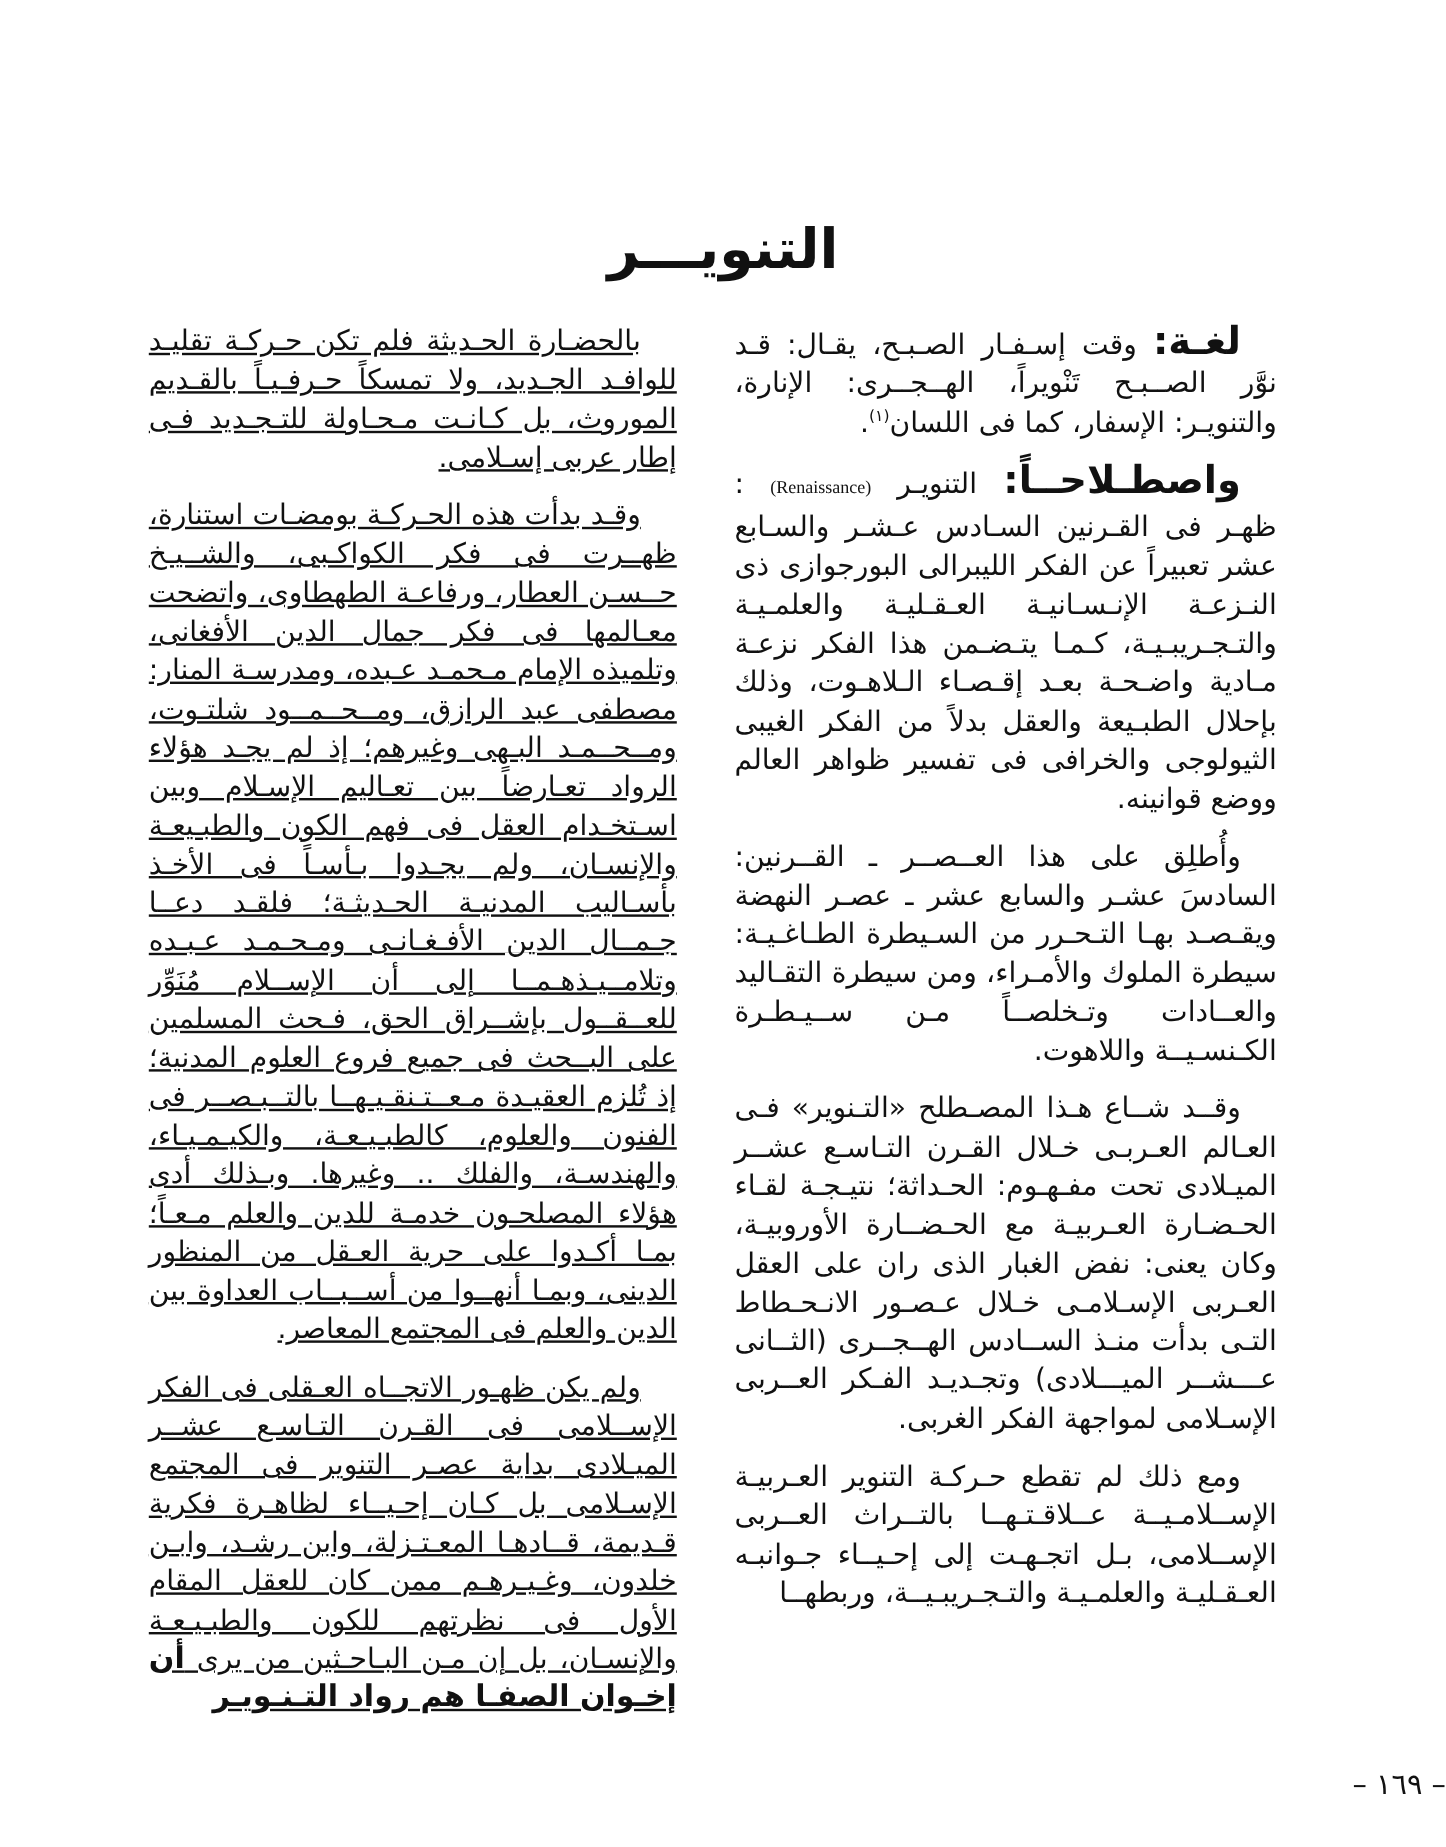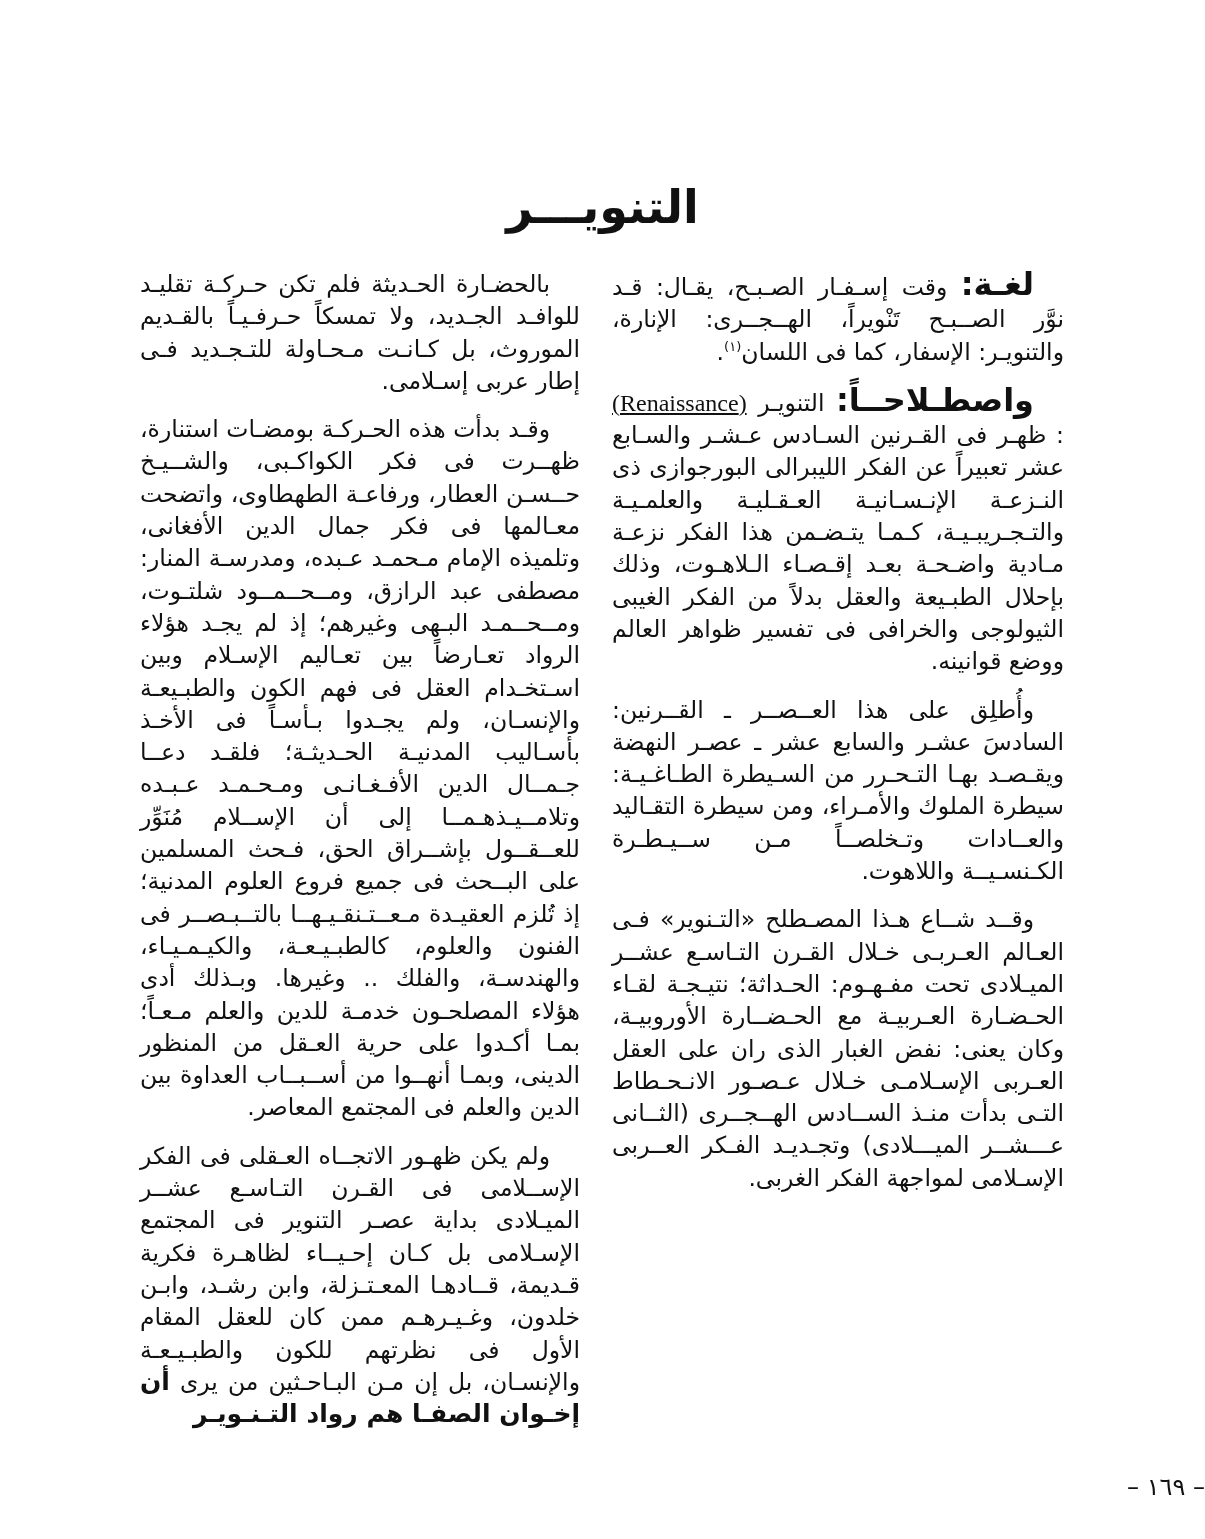--- a/index.html
+++ b/index.html
@@ -40,37 +40,37 @@
       text-align: justify;
       text-align-last: right;
       font-size: 23.5px;
       line-height: 32.3px;
     }
     .col-right {
       left: 612px;
       width: 452px;
     }
     .col-left {
-      left: 140px;
+      left: 124px;
       width: 440px;
+      text-decoration: underline;
     }
     .para {
       margin: 0 0 16px 0;
     }
     .para.indent {
       text-indent: 30px;
     }
     .lead-term {
       font-weight: bold;
       font-size: 32px;
     }
     .latin {
       font-family: "Liberation Serif", serif;
-      font-size: 24px;
-      text-decoration: underline;
+      font-size: 15px;
     }
     .sup {
       font-size: 13px;
       vertical-align: super;
       line-height: 0;
     }
     .bold-tail {
       font-weight: bold;
       font-size: 25px;
     }
@@ -92,20 +92,21 @@
 
   <div class="column col-right">
     <p class="para indent"><span class="lead-term">لغـة:</span><span> وقت إسـفـار الصـبـح، يقـال: قـد نوَّر الصــبـح تَنْويراً، الهــجــرى: الإنارة، والتنويـر: الإسفار، كما فى اللسان</span><span class="sup">(١)</span><span>.</span></p>
 
     <p class="para indent"><span class="lead-term">واصطـلاحــاً:</span><span> التنويـر </span><span class="latin">(Renaissance)</span><span> : ظهـر فى القـرنين السـادس عـشـر والسـابع عشر تعبيراً عن الفكر الليبرالى البورجوازى ذى النـزعـة الإنـسـانيـة العـقـليـة والعلمـيـة والتـجـريبـيـة، كـمـا يتـضـمن هذا الفكر نزعـة مـادية واضـحـة بعـد إقـصـاء الـلاهـوت، وذلك بإحلال الطبـيعة والعقل بدلاً من الفكر الغيبى الثيولوجى والخرافى فى تفسير ظواهر العالم ووضع قوانينه.</span></p>
 
     <p class="para indent">وأُطلِق على هذا العــصــر ـ القــرنين: السادسَ عشـر والسابع عشر ـ عصـر النهضة ويقـصـد بهـا التـحـرر من السـيطرة الطـاغـيـة: سيطرة الملوك والأمـراء، ومن سيطرة التقـاليد والعــادات وتـخلصــاً مـن ســيـطـرة الكـنسـيــة واللاهوت.</p>
 
     <p class="para indent">وقــد شــاع هـذا المصـطلح «التـنوير» فـى العـالم العـربـى خـلال القـرن التـاسـع عشــر الميـلادى تحت مفـهـوم: الحـداثة؛ نتيـجـة لقـاء الحـضـارة العـربيـة مع الحـضــارة الأوروبيـة، وكان يعنى: نفض الغبار الذى ران على العقل العـربى الإسـلامـى خـلال عـصـور الانـحـطاط التـى بدأت منـذ الســادس الهــجــرى (الثــانى عـــشــر الميـــلادى) وتجـديـد الفـكر العــربى الإسـلامى لمواجهة الفكر الغربى.</p>
 
+    <p class="para indent">ومع ذلك لم تقطع حـركـة التنوير العـربيـة الإســلامـيــة عــلاقـتـهــا بالتــراث العــربى الإســلامى، بـل اتجـهـت إلى إحـيــاء جـوانبـه العـقـليـة والعلمـيـة والتـجـريبـيــة، وربطهــا</p>
   </div>
 
   <div class="column col-left">
     <p class="para indent">بالحضـارة الحـديثة فلم تكن حـركـة تقليـد للوافـد الجـديد، ولا تمسكاً حـرفـيـاً بالقـديم الموروث، بل كـانـت مـحـاولة للتـجـديد فـى إطار عربى إسـلامى.</p>
 
     <p class="para indent">وقـد بدأت هذه الحـركـة بومضـات استنارة، ظهــرت فى فكر الكواكـبى، والشــيـخ حــسـن العطار، ورفاعـة الطهطاوى، واتضحت معـالمها فى فكر جمال الدين الأفغانى، وتلميذه الإمام مـحمـد عـبده، ومدرسـة المنار: مصطفى عبد الرازق، ومــحــمــود شلتـوت، ومــحــمـد البـهى وغيرهم؛ إذ لم يجـد هؤلاء الرواد تعـارضاً بين تعـاليم الإسـلام وبين اسـتخـدام العقل فى فهم الكون والطبـيعـة والإنسـان، ولم يجـدوا بـأسـاً فى الأخـذ بأسـاليب المدنيـة الحـديثـة؛ فلقـد دعــا جـمــال الدين الأفـغـانـى ومـحـمـد عـبـده وتلامــيـذهـمــا إلى أن الإســلام مُنَوِّر للعــقــول بإشــراق الحق، فـحث المسلمين على البــحث فى جميع فروع العلوم المدنية؛ إذ تُلزم العقيـدة مـعــتـنقـيـهــا بالتــبـصــر فى الفنون والعلوم، كالطبـيـعـة، والكيـمـيـاء، والهندسـة، والفلك .. وغيرها. وبـذلك أدى هؤلاء المصلحـون خدمـة للدين والعلم مـعـاً؛ بمـا أكـدوا على حرية العـقل من المنظور الدينى، وبمـا أنهــوا من أســبــاب العداوة بين الدين والعلم فى المجتمع المعاصر.</p>
 
     <p class="para indent"><span>ولم يكن ظهـور الاتجــاه العـقلى فى الفكر الإســلامى فى القـرن التـاسـع عشــر الميـلادى بداية عصـر التنوير فى المجتمع الإسـلامى بل كـان إحـيــاء لظاهـرة فكرية قـديمة، قــادهـا المعـتـزلة، وابن رشـد، وابـن خلدون، وغـيـرهـم ممن كان للعقل المقام الأول فى نظرتهم للكون والطبـيـعـة والإنسـان، بل إن مـن البـاحـثين من يرى </span><span class="bold-tail">أن إخـوان الصفـا هم رواد التـنـويـر</span></p>
   </div>
 

